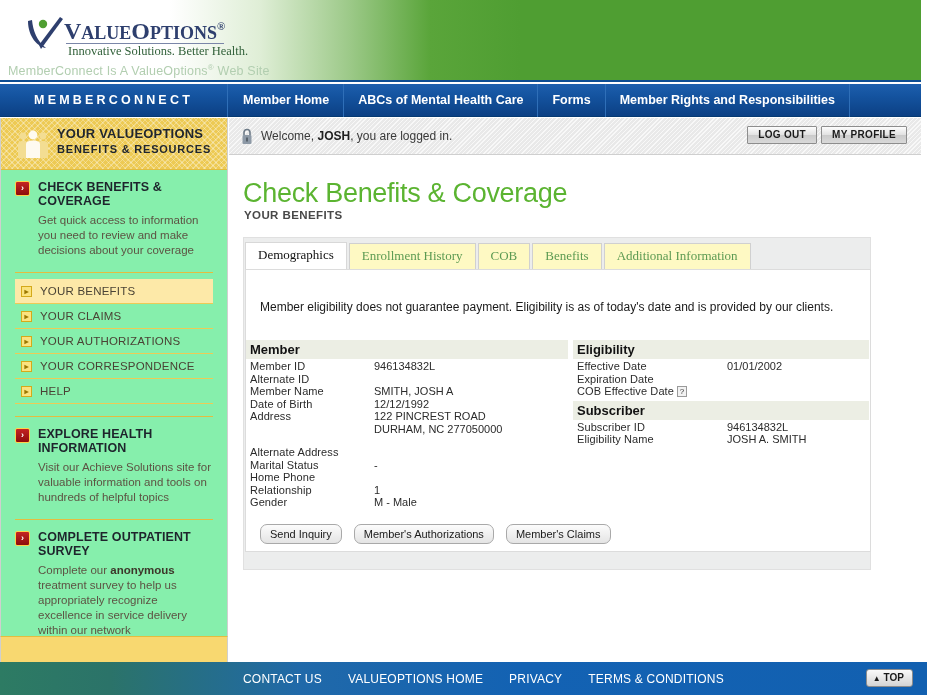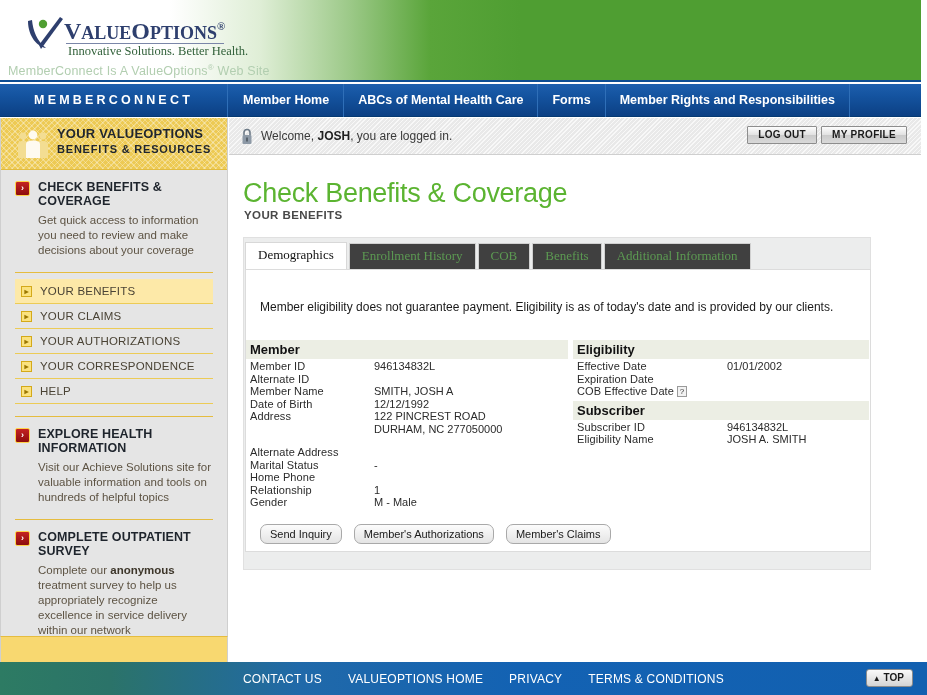--- a/index.html
+++ b/index.html
@@ -99,21 +99,21 @@
     padding: 0 14px;
     border-right: 1px solid #2f6fb8;
     white-space: nowrap;
     cursor: pointer;
   }
 
   
   .sidebar {
     position: absolute; left: 0; top: 118px;
     width: 228px; height: 544px;
-    background: #e5e5e5;
+    background: #86efac;
     border-left: 1px solid #cfcfcf;
     border-right: 1px solid #cfcfcf;
   }
   .sb-header {
     position: relative;
     height: 52px;
     background-color: #edca54;
     background-image:
       repeating-linear-gradient(45deg, rgba(255,255,255,0.30) 0px, rgba(255,255,255,0.30) 1px, transparent 1px, transparent 4px),
       repeating-linear-gradient(-45deg, rgba(255,255,255,0.30) 0px, rgba(255,255,255,0.30) 1px, transparent 1px, transparent 4px);
@@ -228,21 +228,21 @@
   }
   .tabs {
     position: absolute; left: 1px; top: 5px;
     height: 26px; display: flex; align-items: flex-end;
   }
   .tab {
     font-family: "Liberation Serif", serif;
     font-size: 13px;
     color: #5c9a52;
     padding: 4px 12px 5px 12px;
-    background: #404040;
+    background: #fef9c3;
     border: 1px solid #d0d0d0;
     border-bottom: none;
     margin-right: 2px;
     cursor: pointer;
     white-space: nowrap;
   }
   .tab.active {
     background: #ffffff;
     color: #111111;
     border-color: #d8d8d8;

